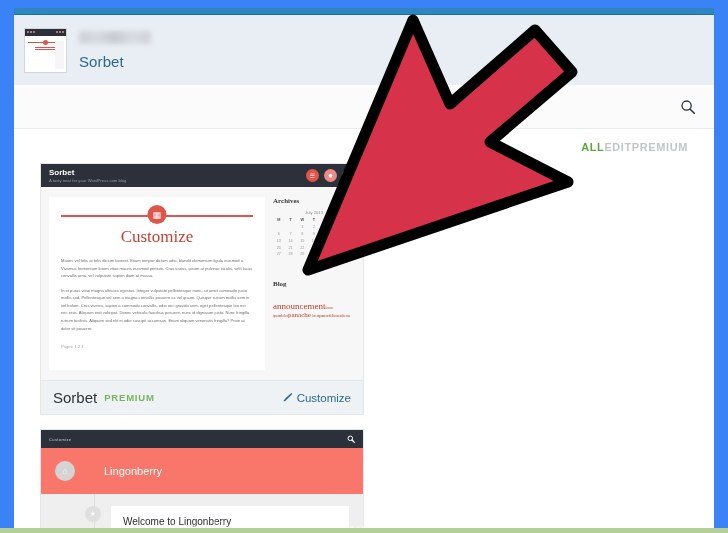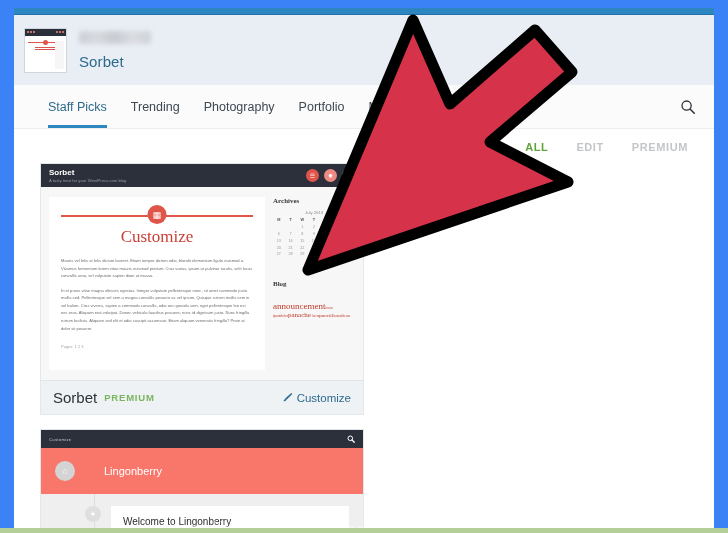--- a/index.html
+++ b/index.html
@@ -109,21 +109,21 @@
     background: #2e86c1;
   }
   .nav-search { margin-left: auto; }
   .mag-glass { display: block; }
 
   
   .filter-row {
     display: flex;
     justify-content: flex-end;
     align-items: center;
-    gap: 28px;
+    gap: 0;
     padding: 12px 26px 10px 8px;
     background: #ffffff;
   }
   .filter-item {
     font-size: 11px;
     letter-spacing: .6px;
     color: #c3c6c9;
     font-weight: bold;
   }
   .filter-item.active { color: #63a33e; }
@@ -284,27 +284,20 @@
         </div>
         <div class="tb-side"></div>
       </div>
       <div class="site-meta">
         <div class="blurred-title"></div>
         <div class="site-name">Sorbet</div>
       </div>
     </div>
 
     <div class="nav-bar">
-      <div class="nav-items">
-        <div class="nav-item active">Staff Picks</div>
-        <div class="nav-item">Trending</div>
-        <div class="nav-item">Photography</div>
-        <div class="nav-item">Portfolio</div>
-        <div class="nav-item">Magazine</div>
-      </div>
       <div class="nav-search">
         <svg class="mag-glass" width="16" height="16" viewBox="0 0 16 16">
           <circle cx="6.6" cy="6.6" r="4.6" fill="none" stroke="#2c3338" stroke-width="1.3"></circle>
           <line x1="10.2" y1="10.2" x2="14.3" y2="14.3" stroke="#2c3338" stroke-width="1.5" stroke-linecap="round"></line>
         </svg>
       </div>
     </div>
 
     <div class="filter-row">
       <div class="filter-item active">ALL</div>

